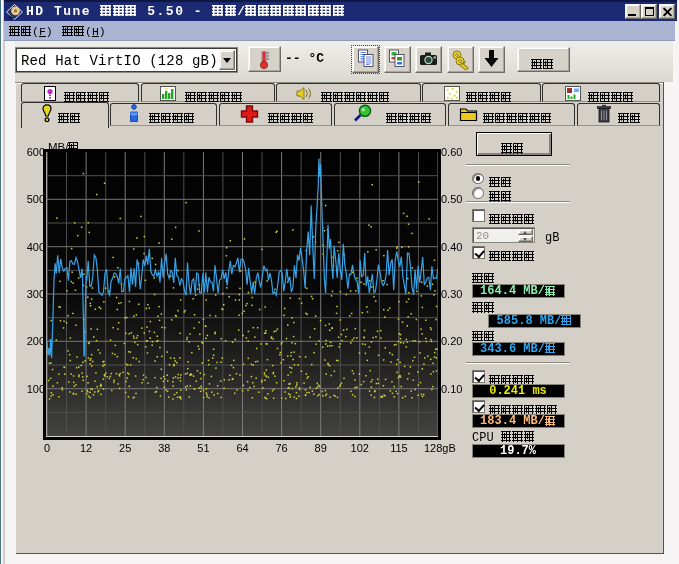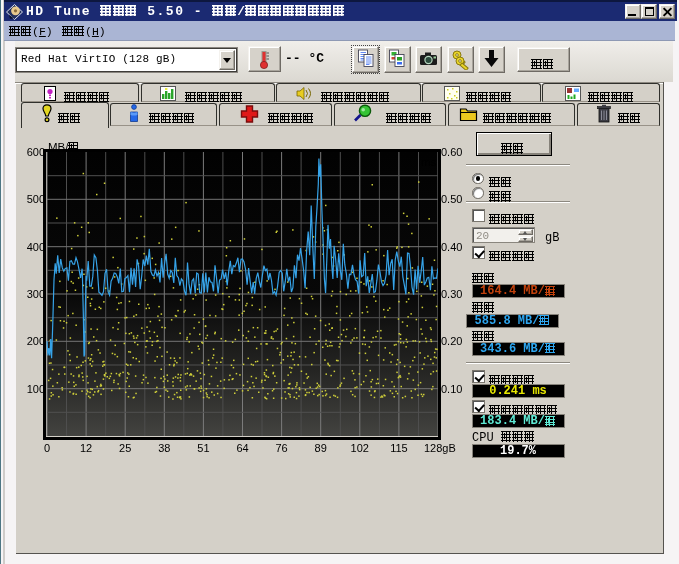--- a/index.html
+++ b/index.html
@@ -49,21 +49,21 @@
 <div class="abs" style="left:663px;top:7px;width:9px;height:9px">
     <i style="position:absolute;left:-1px;top:3.5px;width:11px;height:2px;background:#000;transform:rotate(45deg)"></i>
     <i style="position:absolute;left:-1px;top:3.5px;width:11px;height:2px;background:#000;transform:rotate(-45deg)"></i>
   </div>
 <div class="abs" style="left:4px;top:20.5px;width:671px;height:20.5px;background:#aab5d4;border-bottom:1px solid #8e99b4"></div>
 <div class="abs" style="left:9px;top:24px;color:#000;font-size:12px"><b class="cj"></b><b class="cj"></b><span class="mono" style="font-size:11.5px">(<u>F</u>)</span></div>
 <div class="abs" style="left:62px;top:24px;color:#000;font-size:12px"><b class="cj"></b><b class="cj"></b><span class="mono" style="font-size:11.5px">(<u>H</u>)</span></div>
 <div class="abs" style="left:15px;top:41px;width:658px;height:40.5px;background:linear-gradient(#f0eeea,#dbd8d1)"></div>
 <div class="abs sep" style="left:15px;top:81.5px;width:648px"></div>
 <div class="abs" style="left:16px;top:48px;width:221px;height:24px;background:#fff;border:1.5px solid #3e3c38;box-shadow:0 0 0 1px #8a8680"></div>
-<div class="abs mono" style="left:21px;top:53px;font-size:11px;color:#000;letter-spacing:0.15px">Red Hat VirtIO (128 gB)</div>
+<div class="abs mono" style="left:21px;top:53px;font-size:14px;color:#000;letter-spacing:0.15px">Red Hat VirtIO (128 gB)</div>
 <div class="abs btn" style="left:219px;top:50px;width:16px;height:20px"></div>
 <div class="abs" style="left:222.5px;top:58px;width:0;height:0;border:4.5px solid transparent;border-top:5px solid #000;border-bottom:none"></div>
 <div class="abs btn" style="left:248px;top:46px;width:33px;height:26px"></div>
 <svg class="abs" style="left:256px;top:48px" width="16" height="22" viewBox="0 0 16 22">
 <line x1="8" y1="3" x2="8" y2="15" stroke="#9a9890" stroke-width="5"></line>
 <line x1="8" y1="4" x2="8" y2="15" stroke="#e03030" stroke-width="3"></line>
 <circle cx="8" cy="17" r="3.6" fill="#e03030" stroke="#802020" stroke-width="0.8"></circle>
 <line x1="10.5" y1="5" x2="13" y2="5" stroke="#555" stroke-width="1"></line>
     <line x1="10.5" y1="8" x2="13" y2="8" stroke="#555" stroke-width="1"></line>
     <line x1="10.5" y1="11" x2="13" y2="11" stroke="#555" stroke-width="1"></line>
@@ -1146,24 +1146,24 @@
 <div class="abs" style="left:471.5px;top:227px;width:63px;height:16px;background:#f2f0ec;border:1px solid #8a867e;box-shadow:inset 1px 1px 0 #555"></div>
 <div class="abs mono" style="left:476px;top:230px;font-size:11px;color:#908c84">20</div>
 <div class="abs btn" style="left:518px;top:228.5px;width:15px;height:6.5px"></div>
 <div class="abs btn" style="left:518px;top:235.5px;width:15px;height:6.5px"></div>
 <div class="abs" style="left:523px;top:230.5px;width:0;height:0;border:2.5px solid transparent;border-bottom:3px solid #555;border-top:none"></div>
 <div class="abs" style="left:523px;top:238px;width:0;height:0;border:2.5px solid transparent;border-top:3px solid #555;border-bottom:none"></div>
 <div class="abs mono" style="left:545px;top:231px;font-size:12px;color:#000">gB</div>
 <div class="abs cb chk" style="left:471.5px;top:245.5px"></div>
 <div class="abs" style="left:489px;top:246px;color:#000"><b class="cj"></b><b class="cj"></b><b class="cj"></b><b class="cj"></b></div>
 <div class="abs lab" style="left:472px;top:271px"><b class="cj"></b><b class="cj"></b></div>
-<div class="abs vbox" style="left:471.5px;top:284px;width:93px;height:14px;color:#c2410c;line-height:12px"> 164.4 MB/<b class="cj" style="width:10px;height:10px;vertical-align:-1.5px"></b></div>
+<div class="abs vbox" style="left:471.5px;top:284px;width:93px;height:14px;color:#86efac;line-height:12px"> 164.4 MB/<b class="cj" style="width:10px;height:10px;vertical-align:-1.5px"></b></div>
 <div class="abs lab" style="left:472px;top:300.5px"><b class="cj"></b><b class="cj"></b></div>
-<div class="abs vbox" style="left:466px;top:313.5px;width:93px;height:14px;color:#2da6f0;line-height:12px"> 585.8 MB/<b class="cj" style="width:10px;height:10px;vertical-align:-1.5px"></b></div>
+<div class="abs vbox" style="left:488px;top:313.5px;width:93px;height:14px;color:#2da6f0;line-height:12px"> 585.8 MB/<b class="cj" style="width:10px;height:10px;vertical-align:-1.5px"></b></div>
 <div class="abs lab" style="left:472px;top:329px"><b class="cj"></b><b class="cj"></b></div>
 <div class="abs vbox" style="left:471.5px;top:341.5px;width:93px;height:14px;color:#2da6f0;line-height:12px"> 343.6 MB/<b class="cj" style="width:10px;height:10px;vertical-align:-1.5px"></b></div>
 <div class="abs cb chk" style="left:471.5px;top:370px"></div>
 <div class="abs" style="left:489px;top:370.5px;color:#000"><b class="cj"></b><b class="cj"></b><b class="cj"></b><b class="cj"></b></div>
 <div class="abs vbox" style="left:471.5px;top:383.5px;width:93px;height:14px;color:#e8e800;line-height:12px">0.241 ms</div>
 <div class="abs cb chk" style="left:471.5px;top:400px"></div>
 <div class="abs" style="left:489px;top:400.5px;color:#000"><b class="cj"></b><b class="cj"></b><b class="cj"></b><b class="cj"></b><b class="cj"></b><b class="cj"></b></div>
-<div class="abs vbox" style="left:471.5px;top:414px;width:93px;height:14px;color:#5eead4;line-height:12px"> 183.4 MB/<b class="cj" style="width:10px;height:10px;vertical-align:-1.5px"></b></div>
+<div class="abs vbox" style="left:471.5px;top:414px;width:93px;height:14px;color:#fdba74;line-height:12px"> 183.4 MB/<b class="cj" style="width:10px;height:10px;vertical-align:-1.5px"></b></div>
 <div class="abs lab mono" style="left:472px;top:430.5px;font-size:12px">CPU <b class="cj"></b><b class="cj"></b><b class="cj"></b></div>
 <div class="abs vbox" style="left:471.5px;top:443.5px;width:93px;height:14px;color:#fff;line-height:12px">19.7%</div>
 </body></html>

